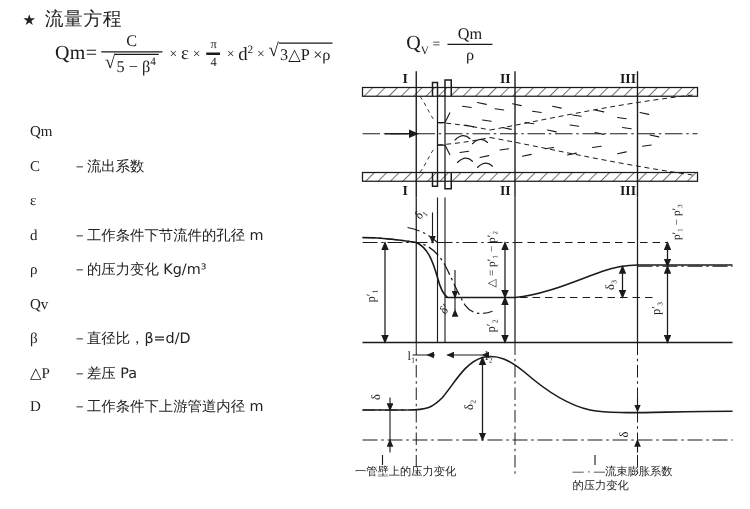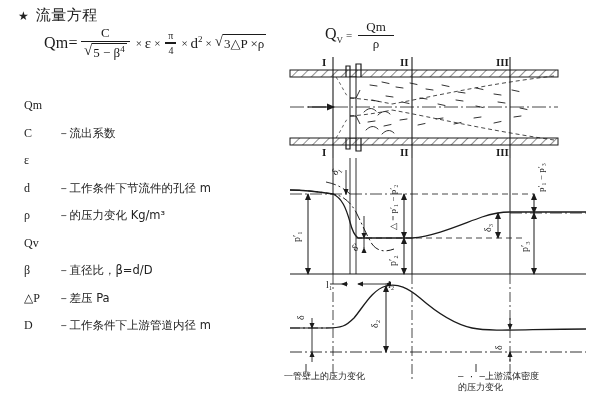--- a/index.html
+++ b/index.html
@@ -44,21 +44,21 @@
   .legend{position:absolute;left:24px;top:98px;width:262px;}
   .legend .row{display:flex;align-items:baseline;margin-bottom:12.5px;font-size:11.5px;
                font-family:"DejaVu Sans", sans-serif;color:#222;}
   .legend .key{width:34px;flex:none;font-family:"Liberation Serif", serif;font-size:12px;}
   .legend .desc{white-space:nowrap;}
 
   
   .diagram{position:absolute;left:286px;top:52px;width:314px;height:355px;}
   .diagram svg{display:block;}
 
-  .cap{position:absolute;font-family:Liberation Mono, monospace;font-size:9px;color:#222;line-height:1.25;}
+  .cap{position:absolute;font-family:Liberation Sans, sans-serif;font-size:9px;color:#222;line-height:1.25;}
   .cap-left{left:284px;top:372px;}
   .cap-right{left:458px;top:372px;text-align:left;}
 </style>
 </head>
 <body>
 
 <div class="page">
 
   <div class="title-row">
     <span class="star">★</span>
@@ -290,17 +290,17 @@
 
         <text x="18" y="268" font-size="10" transform="rotate(-90 18 268)">δ</text>
         <text x="92" y="276" font-size="10" transform="rotate(-90 92 276)">δ₂</text>
         <text x="216" y="298" font-size="10" transform="rotate(-90 216 298)">δ</text>
       </g>
     </svg>
   </div>
 
   <div class="cap cap-left">一管壁上的压力变化</div>
   <div class="cap cap-right">
-    <div>— · —上游流体密度</div>
+    <div>— · —流束膨胀系数</div>
     <div>的压力变化</div>
   </div>
 
 </div>
 
 </body></html>

